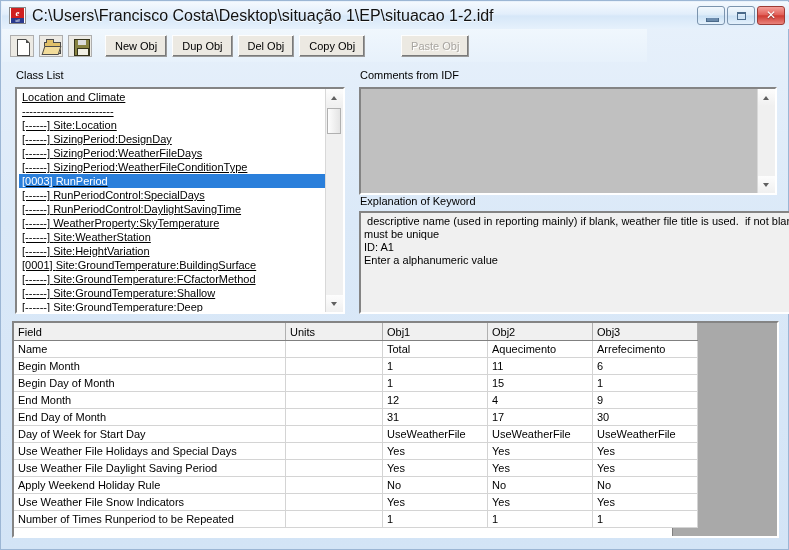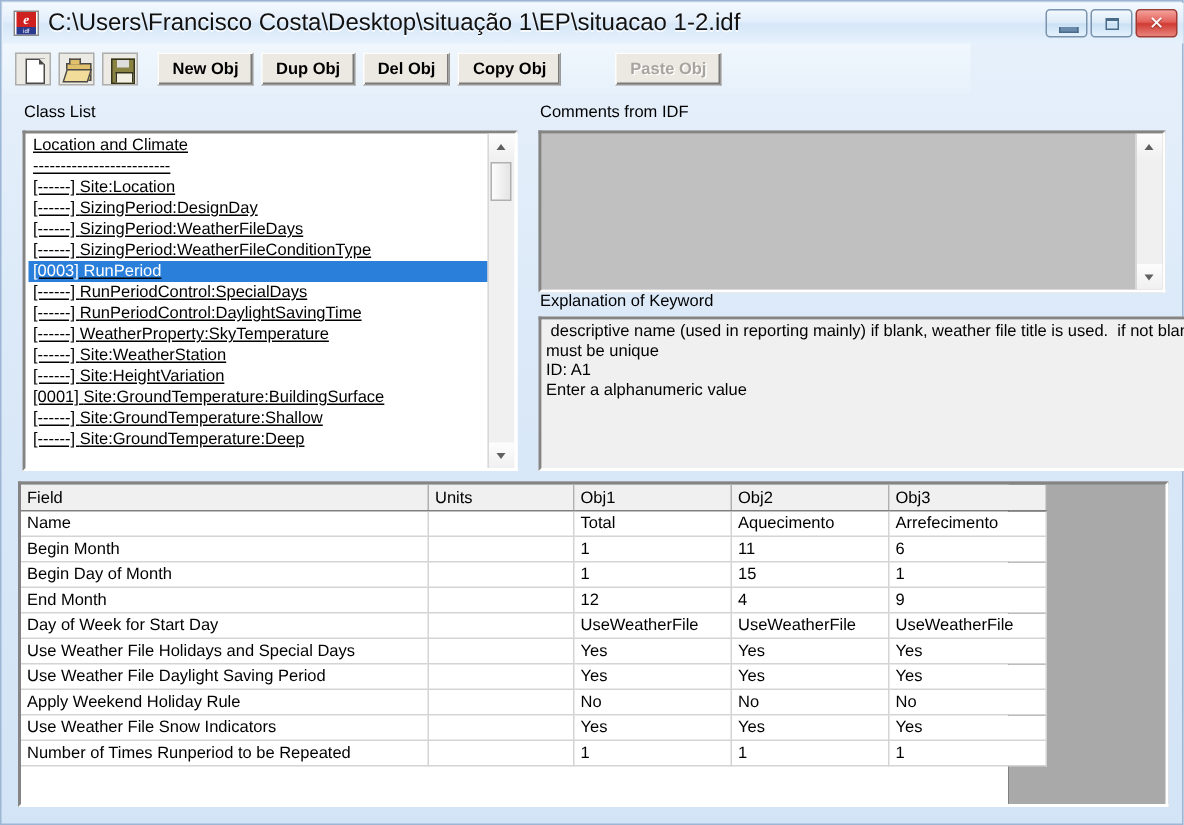--- a/index.html
+++ b/index.html
@@ -59,21 +59,21 @@
   .winbtn .max-g{position:absolute;left:9px;top:5px;width:9px;height:8px;border:1px solid #4a6a8a;border-top-width:2px;box-sizing:border-box;}
   .winbtn .close-g{
     position:absolute;left:0;top:0;width:100%;height:100%;
     color:#fff;font-size:12px;font-weight:bold;line-height:17px;text-align:center;
     text-shadow:0 1px 1px rgba(0,0,0,.4);
   }
   
   #toolbar{
     position:absolute;left:1px;top:28px;width:645px;height:33px;
     background:linear-gradient(to bottom,#f0f7fd 0%,#e7f1fb 100%);
-    display:flex;align-items:center;font-weight:bold;
+    display:flex;align-items:center;
   }
   .tb-icon{
     width:24px;height:22px;margin-left:5px;box-sizing:border-box;
     border:1px solid #aeaeae;background:#eceae4;
     position:relative;flex:none;
   }
   .tb-icon:first-child{margin-left:8px;}
   .tbsep{width:8px;flex:none;}
   .tb-btn{
     height:22px;min-width:56px;padding:0 9px;margin-left:5px;flex:none;
@@ -233,20 +233,21 @@
         <div class="cl-row"><span class="cl-tag">[------]  </span><span>SizingPeriod:DesignDay</span></div>
         <div class="cl-row"><span class="cl-tag">[------]  </span><span>SizingPeriod:WeatherFileDays</span></div>
         <div class="cl-row"><span class="cl-tag">[------]  </span><span>SizingPeriod:WeatherFileConditionType</span></div>
         <div class="cl-row sel"><span class="cl-tag">[0003]  </span><span>RunPeriod</span></div>
         <div class="cl-row"><span class="cl-tag">[------]  </span><span>RunPeriodControl:SpecialDays</span></div>
         <div class="cl-row"><span class="cl-tag">[------]  </span><span>RunPeriodControl:DaylightSavingTime</span></div>
         <div class="cl-row"><span class="cl-tag">[------]  </span><span>WeatherProperty:SkyTemperature</span></div>
         <div class="cl-row"><span class="cl-tag">[------]  </span><span>Site:WeatherStation</span></div>
         <div class="cl-row"><span class="cl-tag">[------]  </span><span>Site:HeightVariation</span></div>
         <div class="cl-row"><span class="cl-tag">[0001]  </span><span>Site:GroundTemperature:BuildingSurface</span></div>
+        <div class="cl-row"><span class="cl-tag">[------]  </span><span>Site:GroundTemperature:FCfactorMethod</span></div>
         <div class="cl-row"><span class="cl-tag">[------]  </span><span>Site:GroundTemperature:Shallow</span></div>
         <div class="cl-row"><span class="cl-tag">[------]  </span><span>Site:GroundTemperature:Deep</span></div>
       </div>
     <div class="vscroll">
       <div class="arr up">
           <i></i>
         </div>
       <div class="thumb" style="top:19px;height:26px;"></div>
       <div class="arr down">
           <i></i>
@@ -313,20 +314,27 @@
               <td class="c4">1</td>
             </tr>
             <tr>
               <td class="c0 blue">End Month</td>
               <td class="c1"></td>
               <td class="c2">12</td>
               <td class="c3">4</td>
               <td class="c4">9</td>
             </tr>
             <tr>
+              <td class="c0 blue">End Day of Month</td>
+              <td class="c1"></td>
+              <td class="c2">31</td>
+              <td class="c3">17</td>
+              <td class="c4">30</td>
+            </tr>
+            <tr>
               <td class="c0">Day of Week for Start Day</td>
               <td class="c1"></td>
               <td class="c2">UseWeatherFile</td>
               <td class="c3">UseWeatherFile</td>
               <td class="c4">UseWeatherFile</td>
             </tr>
             <tr>
               <td class="c0">Use Weather File Holidays and Special Days</td>
               <td class="c1"></td>
               <td class="c2">Yes</td>

